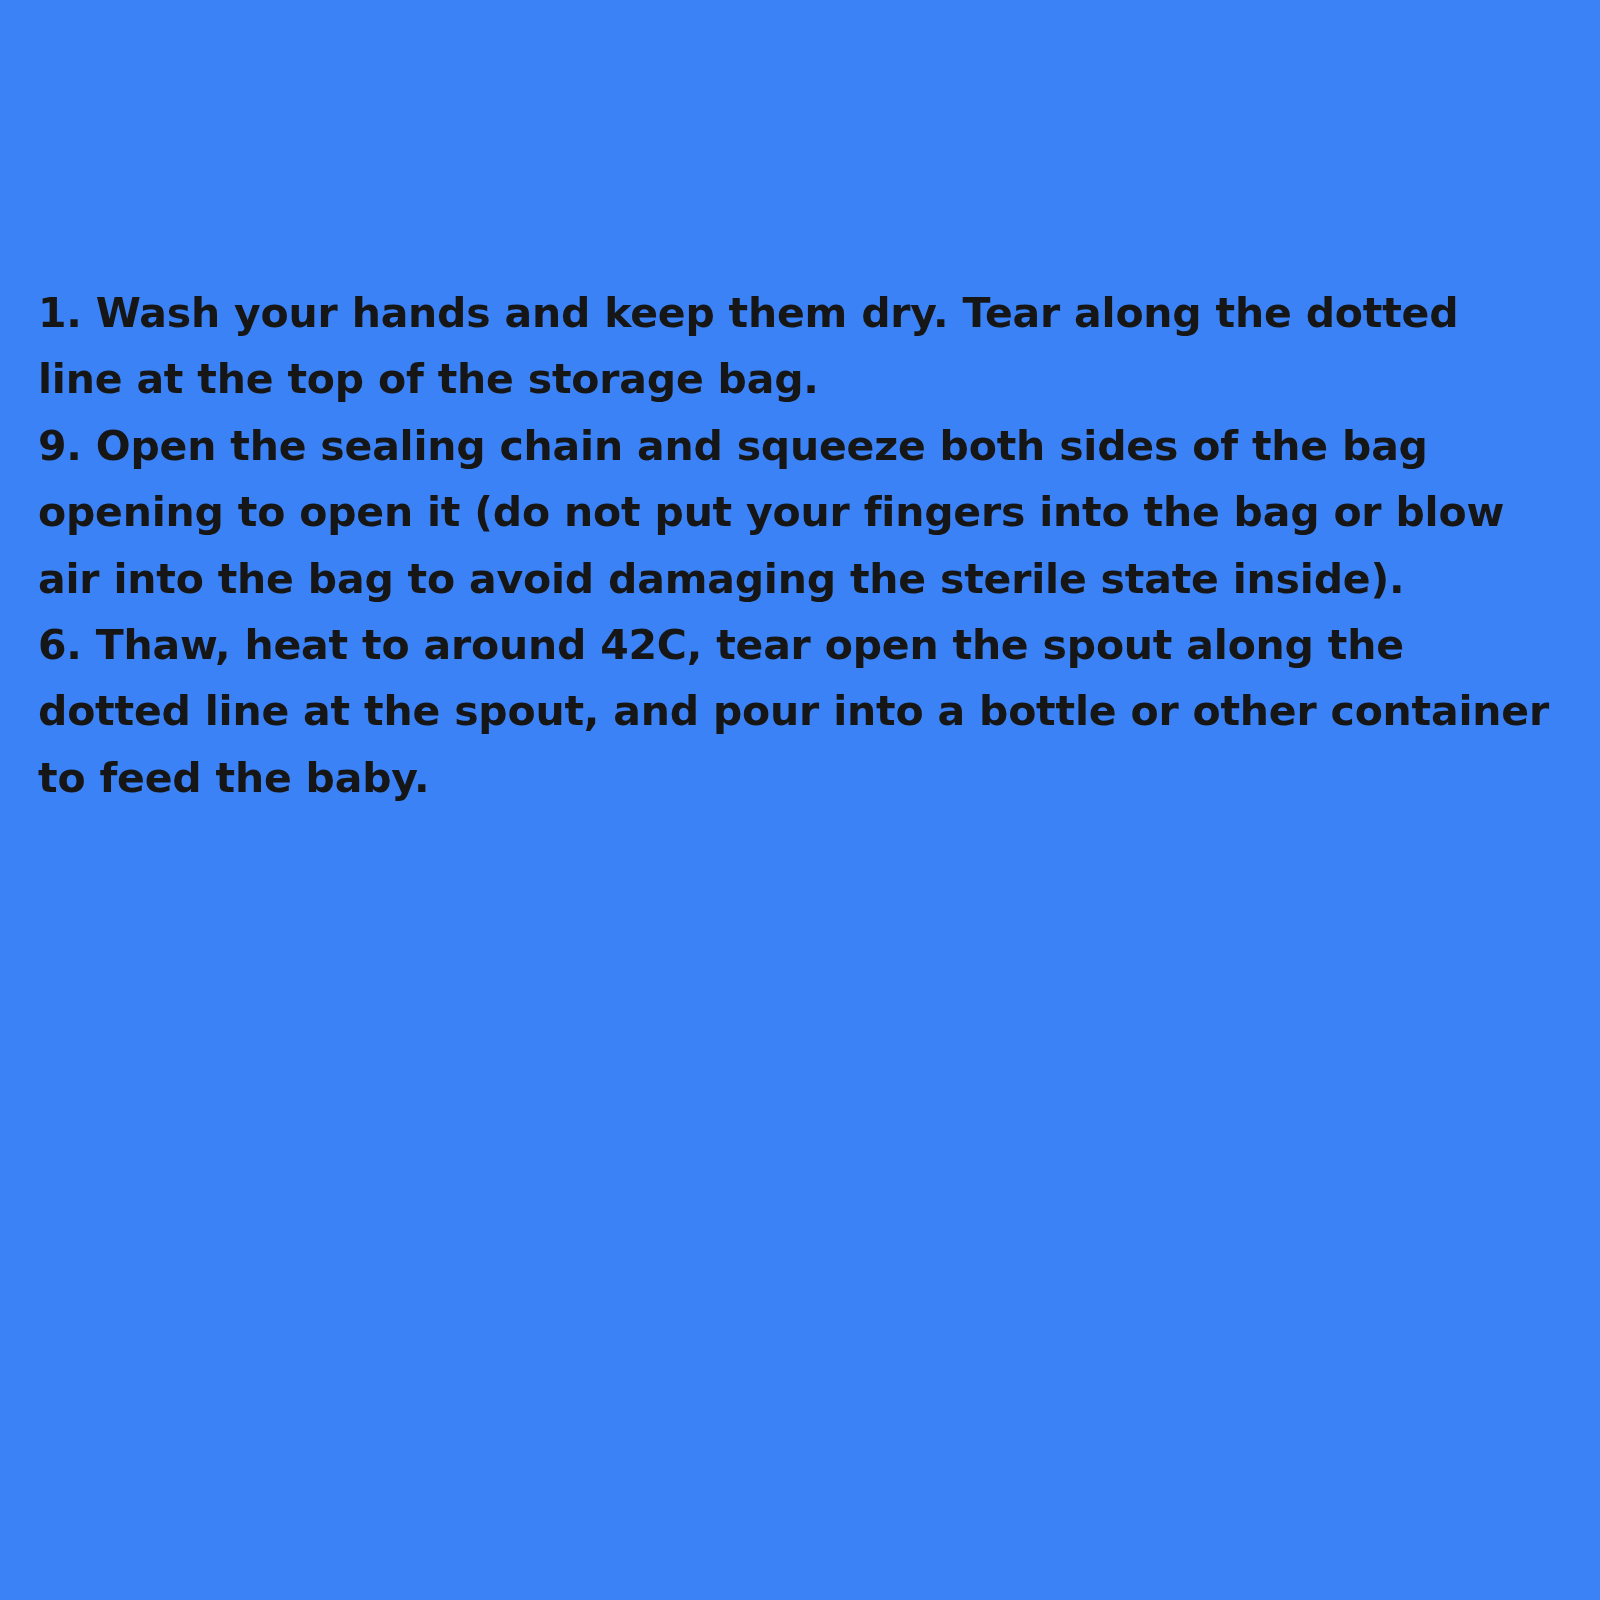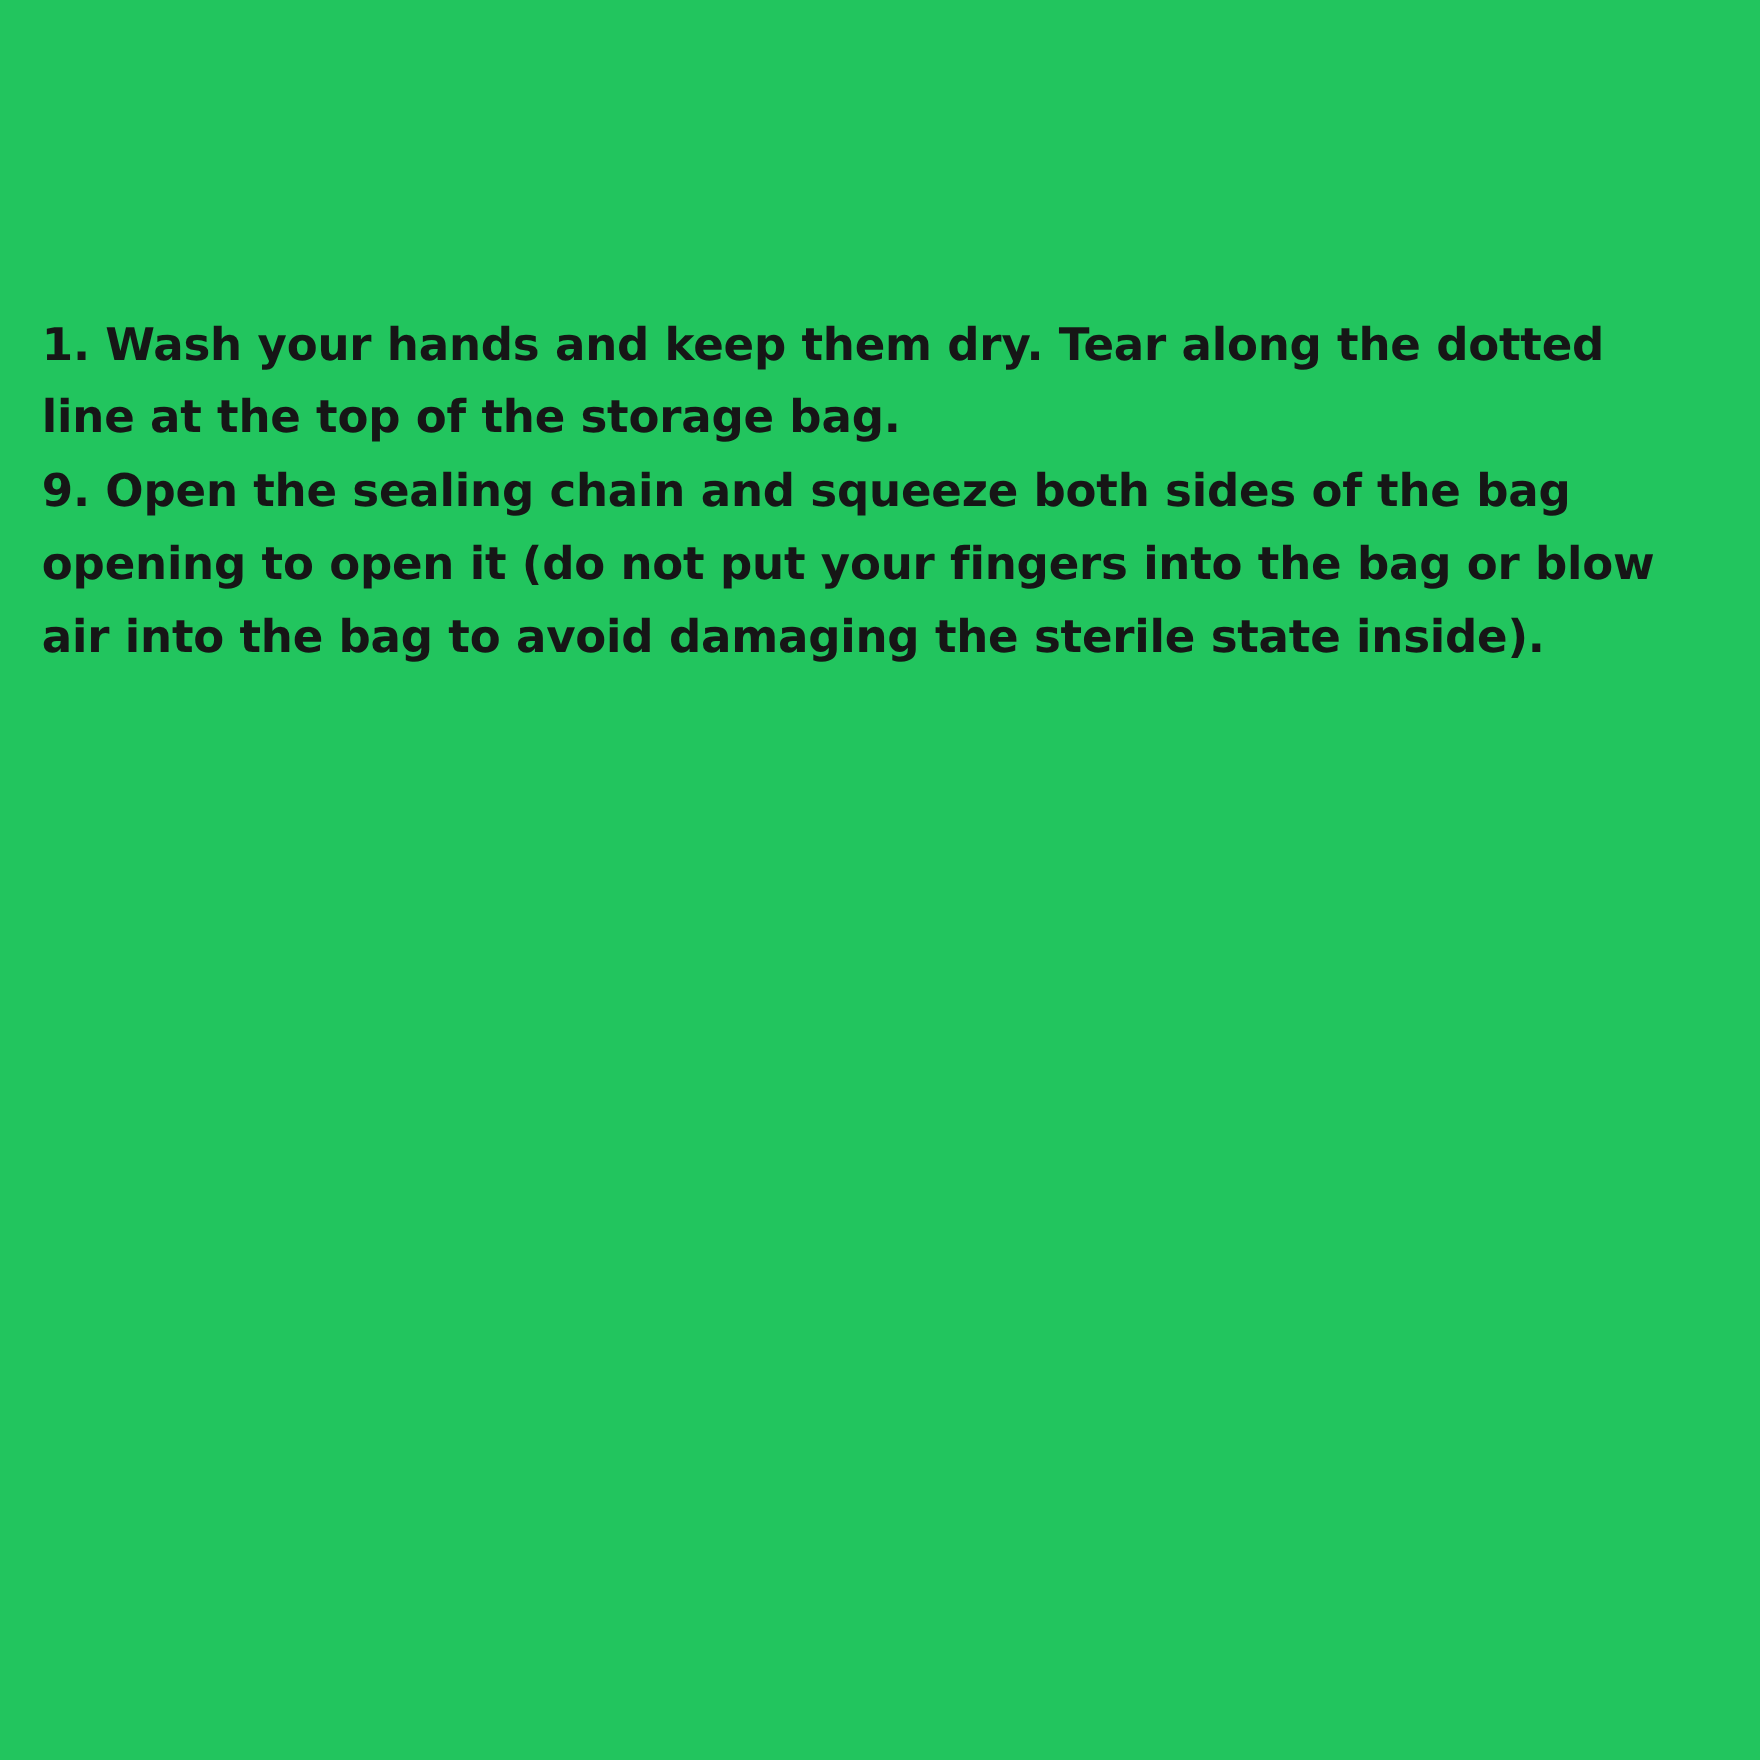--- a/index.html
+++ b/index.html
@@ -12,21 +12,21 @@
     height: 1600px;
     font-family: "DejaVu Sans", sans-serif;
     color: #1a1a1a;
     overflow: hidden;
   }
   .page {
     box-sizing: border-box;
     width: 1600px;
     height: 1600px;
     padding: 280px 50px 0 38px;
-    background: #22c55e;
+    background: #3b82f6;
   }
   .instructions {
     font-size: 41px;
     line-height: 1.62;
     font-weight: 600;
     letter-spacing: -0.2px;
     color: #161616;
   }
   .instruction-line {
     margin: 0;
@@ -35,14 +35,15 @@
     white-space: normal;
   }
 </style>
 </head>
 <body>
 
 <div class="page">
   <div class="instructions">
     <p class="instruction-line">1. Wash your hands and keep them dry. Tear along the dotted line at the top of the storage bag.</p>
     <p class="instruction-line">9. Open the sealing chain and squeeze both sides of the bag opening to open it (do not put your fingers into the bag or blow air into the bag to avoid damaging the sterile state inside).</p>
+    <p class="instruction-line">6. Thaw, heat to around 42C, tear open the spout along the dotted line at the spout, and pour into a bottle or other container to feed the baby.</p>
   </div>
 </div>
 
 </body></html>

